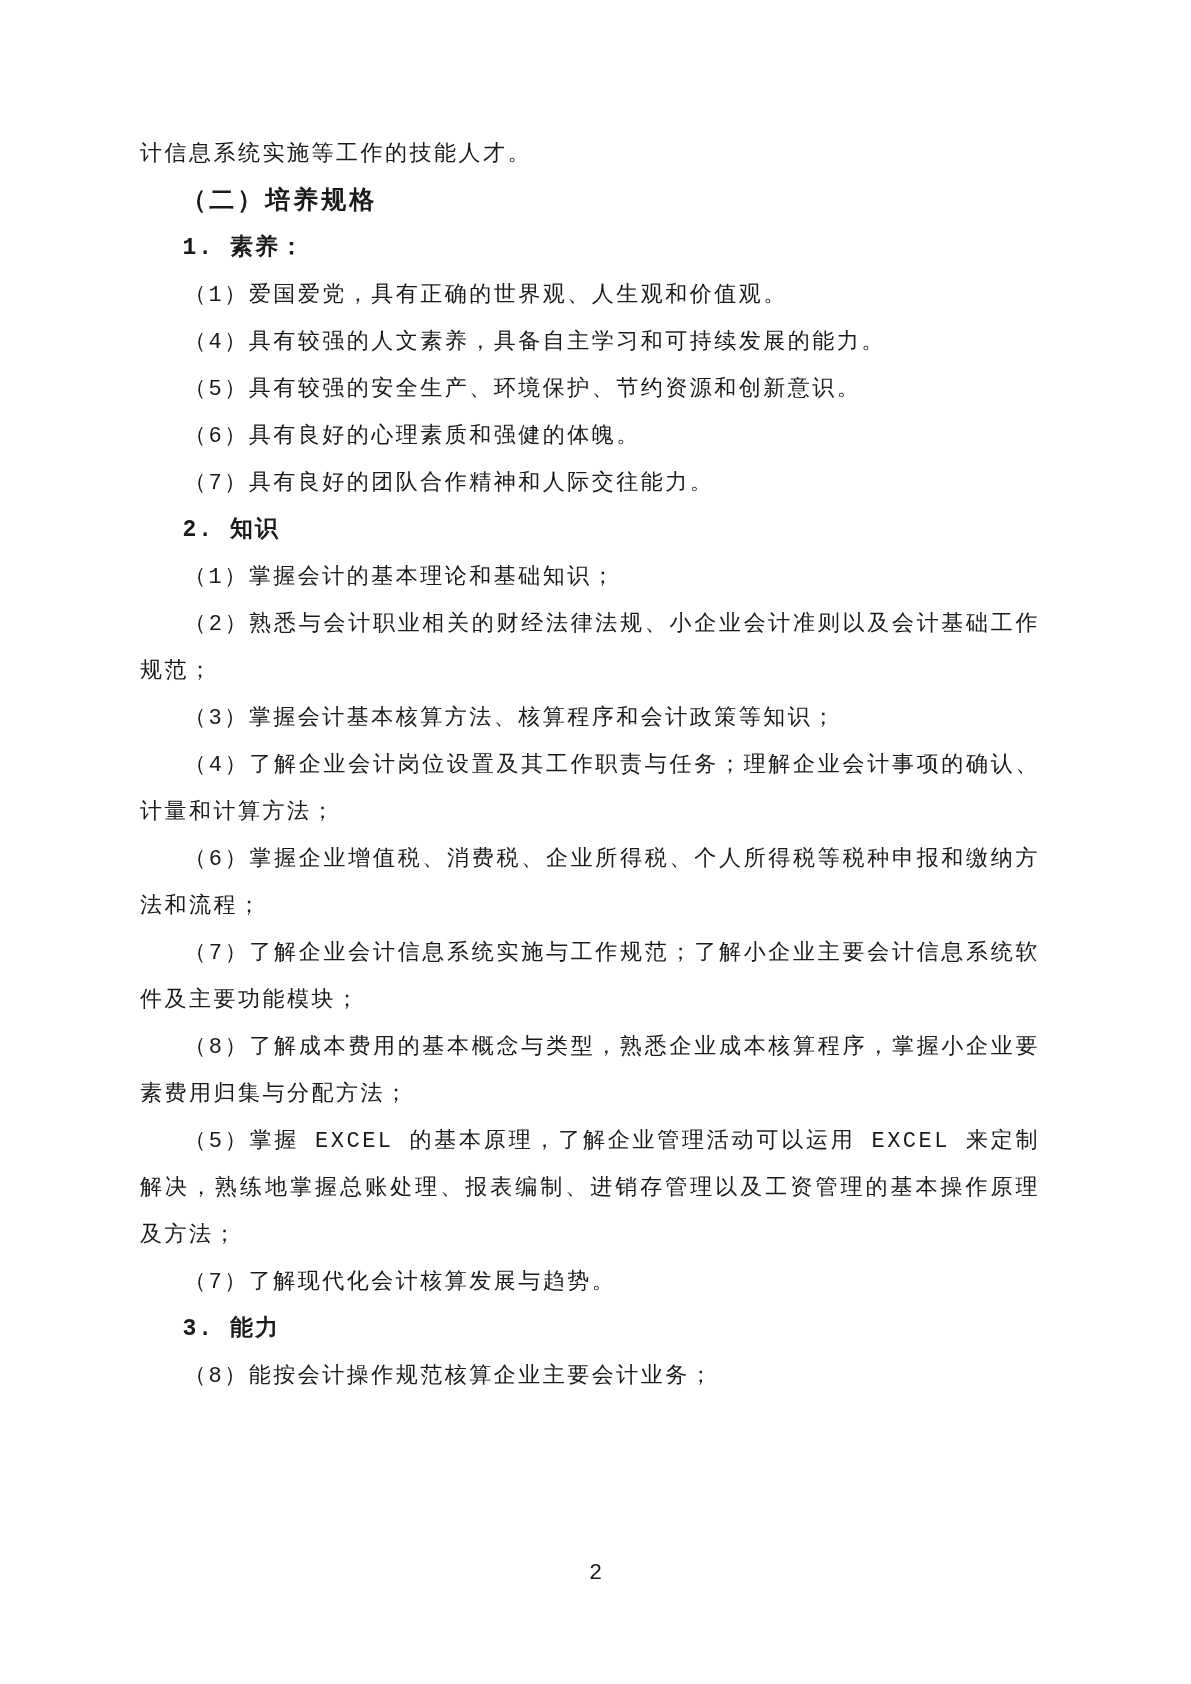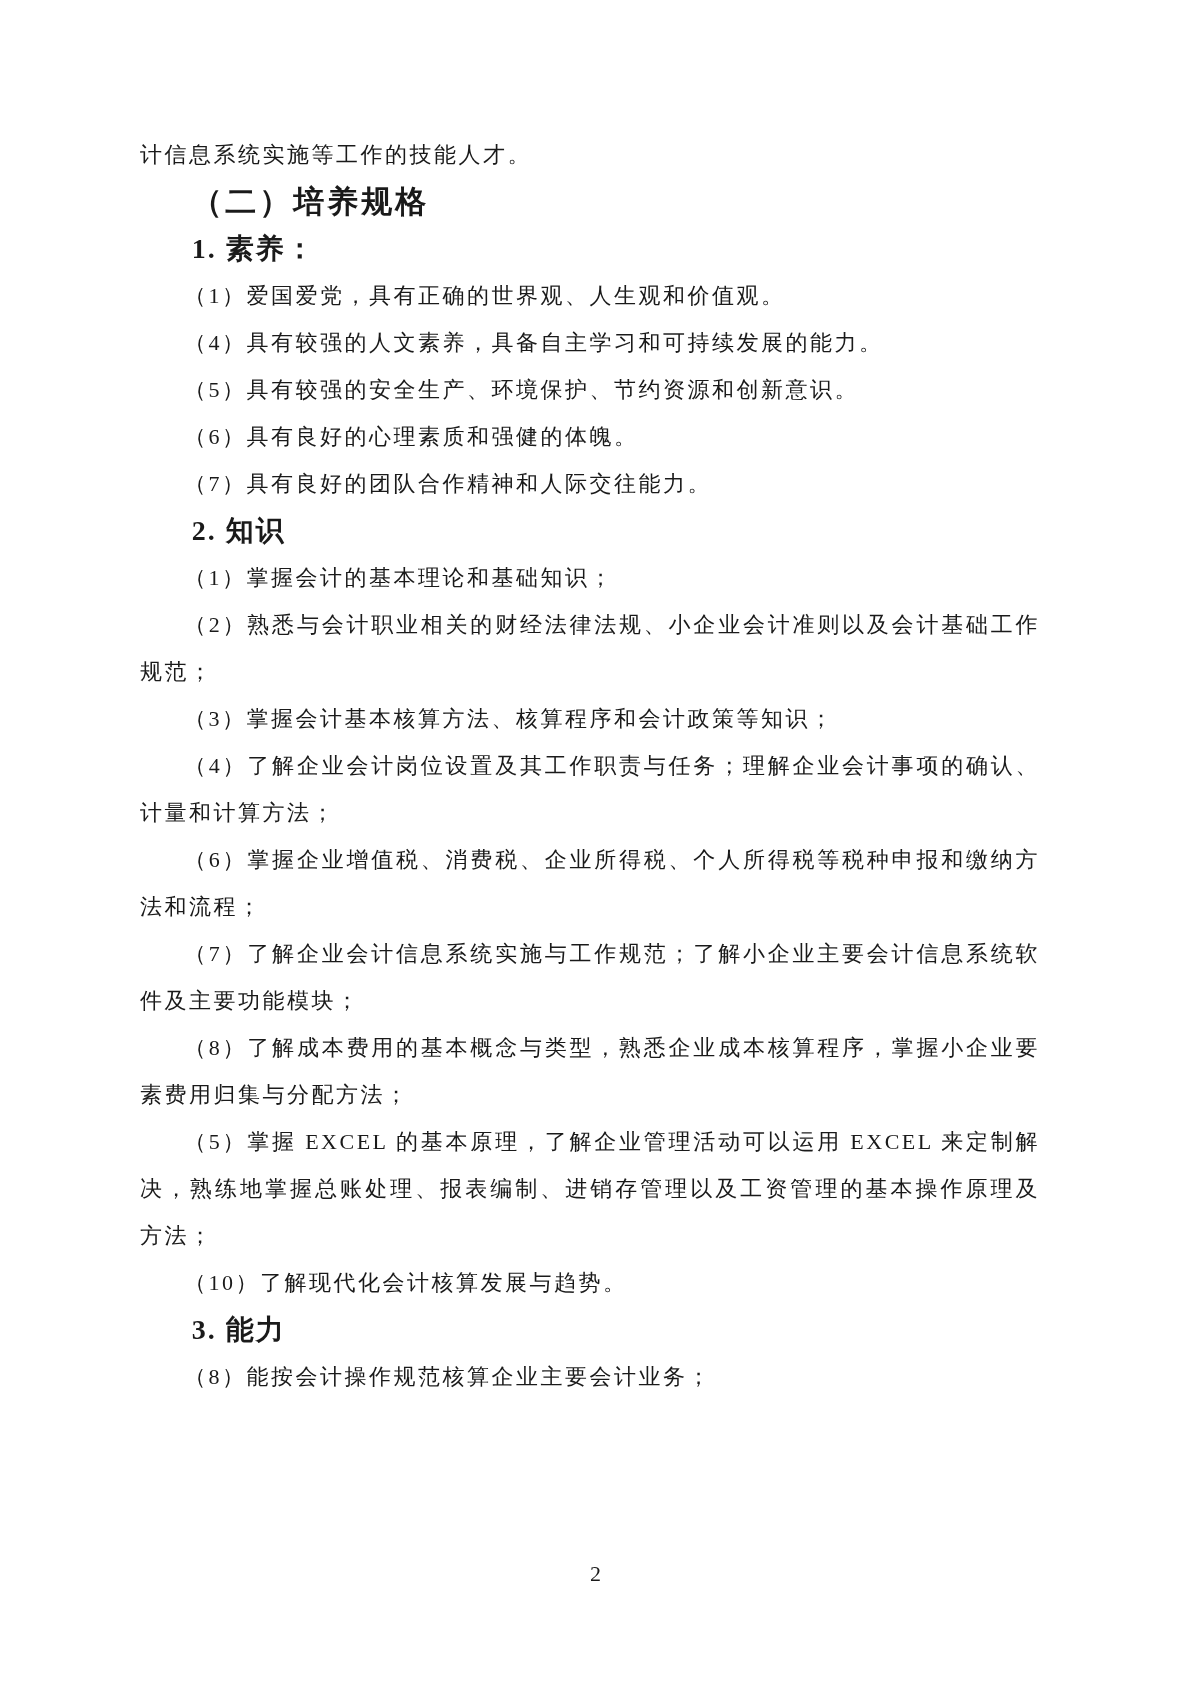--- a/index.html
+++ b/index.html
@@ -6,21 +6,21 @@
     margin: 0;
     padding: 0;
     background: #ffffff;
   }
   .page {
     position: relative;
     width: 1191px;
     height: 1684px;
     background: #ffffff;
     color: #1a1a1a;
-    font-family: Liberation Serif, serif;
+    font-family: Liberation Mono, monospace;
     overflow: hidden;
   }
   .content {
     position: absolute;
     left: 140px;
     top: 131px;
     width: 900px;
     font-size: 22px;
     line-height: 47px;
     letter-spacing: 2.5px;
@@ -29,29 +29,29 @@
   }
   .content p {
     margin: 0;
     text-indent: 2em;
   }
   p.continuation {
     text-indent: 0;
   }
   .section-heading {
     margin: 0;
-    font-size: 31px;
+    font-size: 25px;
     line-height: 47px;
     font-weight: bold;
     text-indent: 1.65em;
     letter-spacing: 3px;
   }
   .sub-heading {
     margin: 0;
-    font-size: 28px;
+    font-size: 23px;
     line-height: 47px;
     font-weight: bold;
     text-indent: 1.85em;
     letter-spacing: 2px;
   }
   .page-number {
     position: absolute;
     top: 1550px;
     left: 0;
     width: 100%;
@@ -82,21 +82,21 @@
     <h3 class="sub-heading">2. 知识</h3>
 
     <p>（1）掌握会计的基本理论和基础知识；</p>
     <p>（2）熟悉与会计职业相关的财经法律法规、小企业会计准则以及会计基础工作规范；</p>
     <p>（3）掌握会计基本核算方法、核算程序和会计政策等知识；</p>
     <p>（4）了解企业会计岗位设置及其工作职责与任务；理解企业会计事项的确认、计量和计算方法；</p>
     <p>（6）掌握企业增值税、消费税、企业所得税、个人所得税等税种申报和缴纳方法和流程；</p>
     <p>（7）了解企业会计信息系统实施与工作规范；了解小企业主要会计信息系统软件及主要功能模块；</p>
     <p>（8）了解成本费用的基本概念与类型，熟悉企业成本核算程序，掌握小企业要素费用归集与分配方法；</p>
     <p>（5）掌握 EXCEL 的基本原理，了解企业管理活动可以运用 EXCEL 来定制解决，熟练地掌握总账处理、报表编制、进销存管理以及工资管理的基本操作原理及方法；</p>
-    <p>（10）了解现代化会计核算发展与趋势。</p>
+    <p>（7）了解现代化会计核算发展与趋势。</p>
 
     <h3 class="sub-heading">3. 能力</h3>
 
     <p>（8）能按会计操作规范核算企业主要会计业务；</p>
 
   </div>
 
   <div class="page-number">2</div>
 </div>
 

